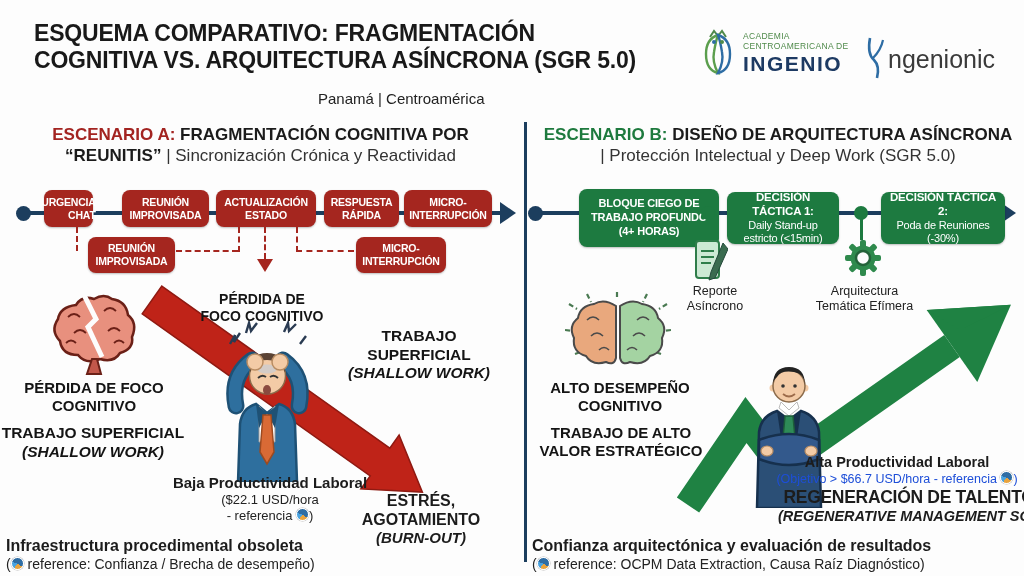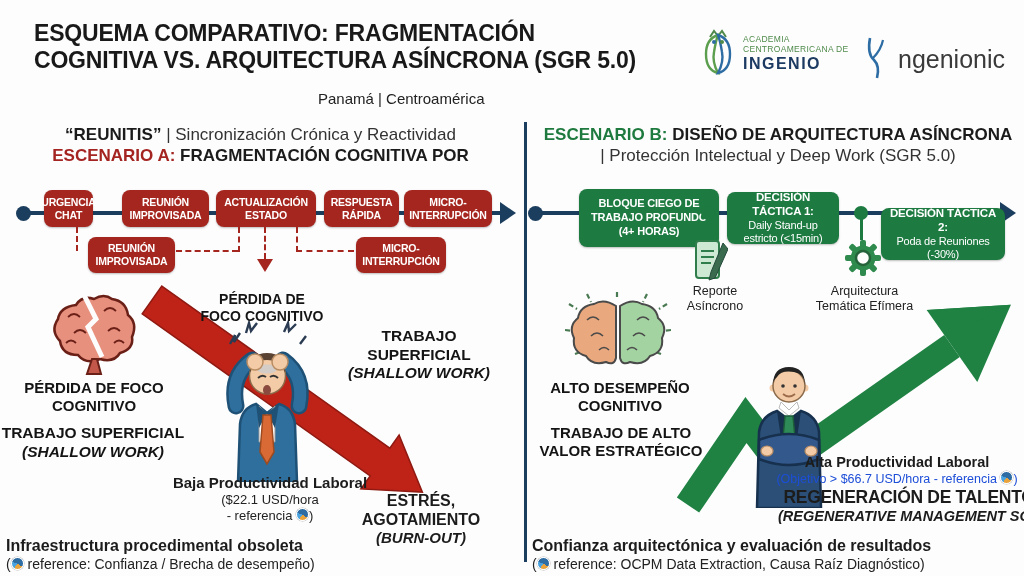--- a/index.html
+++ b/index.html
@@ -9,23 +9,23 @@
   }
   .pre{white-space:pre-line;}
   .abs{position:absolute;}
   
   .title{left:34px;top:20px;font-size:23px;font-weight:bold;line-height:1.18;
          letter-spacing:-0.2px;color:#191919;white-space:pre-line;}
   .subtitle{left:318px;top:90px;font-size:15px;color:#222;}
   .logo-academia{left:698px;top:28px;display:flex;align-items:center;}
   .logo-academia .txt{margin-left:5px;line-height:1.15;}
   .logo-academia .small{font-size:8.5px;color:#4f8a4a;letter-spacing:.3px;}
-  .logo-academia .big{font-size:16px;font-weight:bold;color:#1d3a63;letter-spacing:1.5px;}
+  .logo-academia .big{font-size:21px;font-weight:bold;color:#1d3a63;letter-spacing:1.5px;}
   .logo-ngen{left:860px;top:34px;display:flex;align-items:center;}
-  .logo-ngen .txt{font-size:25px;color:#3a3a3a;margin-left:12px;}
+  .logo-ngen .txt{font-size:25px;color:#3a3a3a;margin-left:2px;}
   
   .divider{left:524px;top:122px;width:3px;height:440px;background:#1c3e5e;}
   
   .scn-head{top:124px;text-align:center;font-size:17px;line-height:1.25;}
   .scn-a{left:8px;width:505px;}
   .scn-b{left:536px;width:484px;}
   .tag-a{color:#a32421;font-weight:bold;}
   .tag-b{color:#1e7a3e;font-weight:bold;}
   .hd-bold{font-weight:bold;color:#1b1b1b;}
   .hd-rest{font-weight:normal;color:#333;}
@@ -114,44 +114,44 @@
         <path d="M23,6 Q21,16 13,24" fill="none" stroke="#2e6da4" stroke-width="2.2"></path>
       </svg>
     </span>
     <span class="txt">ngenionic</span>
   </div>
 
   <div class="abs divider"></div>
 
   <div class="abs scn-head scn-a">
     <div>
+      <span class="tag-a">ESCENARIO A:</span>
+      <span class="hd-bold">FRAGMENTACIÓN COGNITIVA POR</span>
+    </div>
+    <div>
       <span class="hd-bold">“REUNITIS”</span>
       <span class="hd-rest">| Sincronización Crónica y Reactividad</span>
-    </div>
-    <div>
-      <span class="tag-a">ESCENARIO A:</span>
-      <span class="hd-bold">FRAGMENTACIÓN COGNITIVA POR</span>
     </div>
   </div>
 
   <div class="abs scn-head scn-b">
     <div>
       <span class="tag-b">ESCENARIO B:</span>
       <span class="hd-bold">DISEÑO DE ARQUITECTURA ASÍNCRONA</span>
     </div>
     <div>
       <span class="hd-rest">| Protección Intelectual y Deep Work (SGR 5.0)</span>
     </div>
   </div>
 
   <div class="abs tl-dot" style="left:16px;"></div>
   <div class="abs tl-line" style="left:24px;width:478px;"></div>
   <div class="abs tl-arrow" style="left:500px;"></div>
 
-  <div class="abs redbox pre" style="left:44px;top:190px;width:49px;height:37px;">URGENCIA
+  <div class="abs redbox pre" style="left:44px;top:190px;width:49px;height:37px;text-align:right;">URGENCIA
 CHAT</div>
   <div class="abs redbox pre" style="left:122px;top:190px;width:87px;height:37px;">REUNIÓN
 IMPROVISADA</div>
   <div class="abs redbox pre" style="left:324px;top:190px;width:75px;height:37px;">RESPUESTA
 RÁPIDA</div>
   <div class="abs redbox pre" style="left:216px;top:190px;width:100px;height:37px;">ACTUALIZACIÓN
 ESTADO</div>
   <div class="abs redbox pre" style="left:404px;top:190px;width:88px;height:37px;">MICRO-
 INTERRUPCIÓN</div>
 
@@ -249,21 +249,21 @@
 
   <div class="abs greenbox" style="left:727px;top:192px;width:112px;height:52px;">
     <div class="b">DECISIÓN TÁCTICA 1:</div>
     <div class="pre">Daily Stand-up
 estricto (&lt;15min)</div>
   </div>
 
   <div class="abs gdot" style="left:854px;"></div>
   <div class="abs gstem" style="left:860px;"></div>
 
-  <div class="abs greenbox" style="left:881px;top:192px;width:124px;height:52px;margin-top:16px;">
+  <div class="abs greenbox" style="left:881px;top:192px;width:124px;height:52px;">
     <div class="b">DECISIÓN TÁCTICA 2:</div>
     <div class="pre">Poda de Reuniones
 (-30%)</div>
   </div>
 
   <div class="abs" style="left:694px;top:238px;">
     <svg width="34" height="44" viewBox="0 0 34 44">
       <rect x="2" y="3" width="23" height="37" rx="3" fill="#cde9d4" stroke="#2f7d4a" stroke-width="2"></rect>
       <path d="M7,13 h13 M7,19 h13 M7,25 h10" stroke="#2f7d4a" stroke-width="2" fill="none"></path>
       <polygon points="29,5 34,11 21,40 15,42 17,34" fill="#3a6b4f" stroke="#24493a" stroke-width="1"></polygon>

